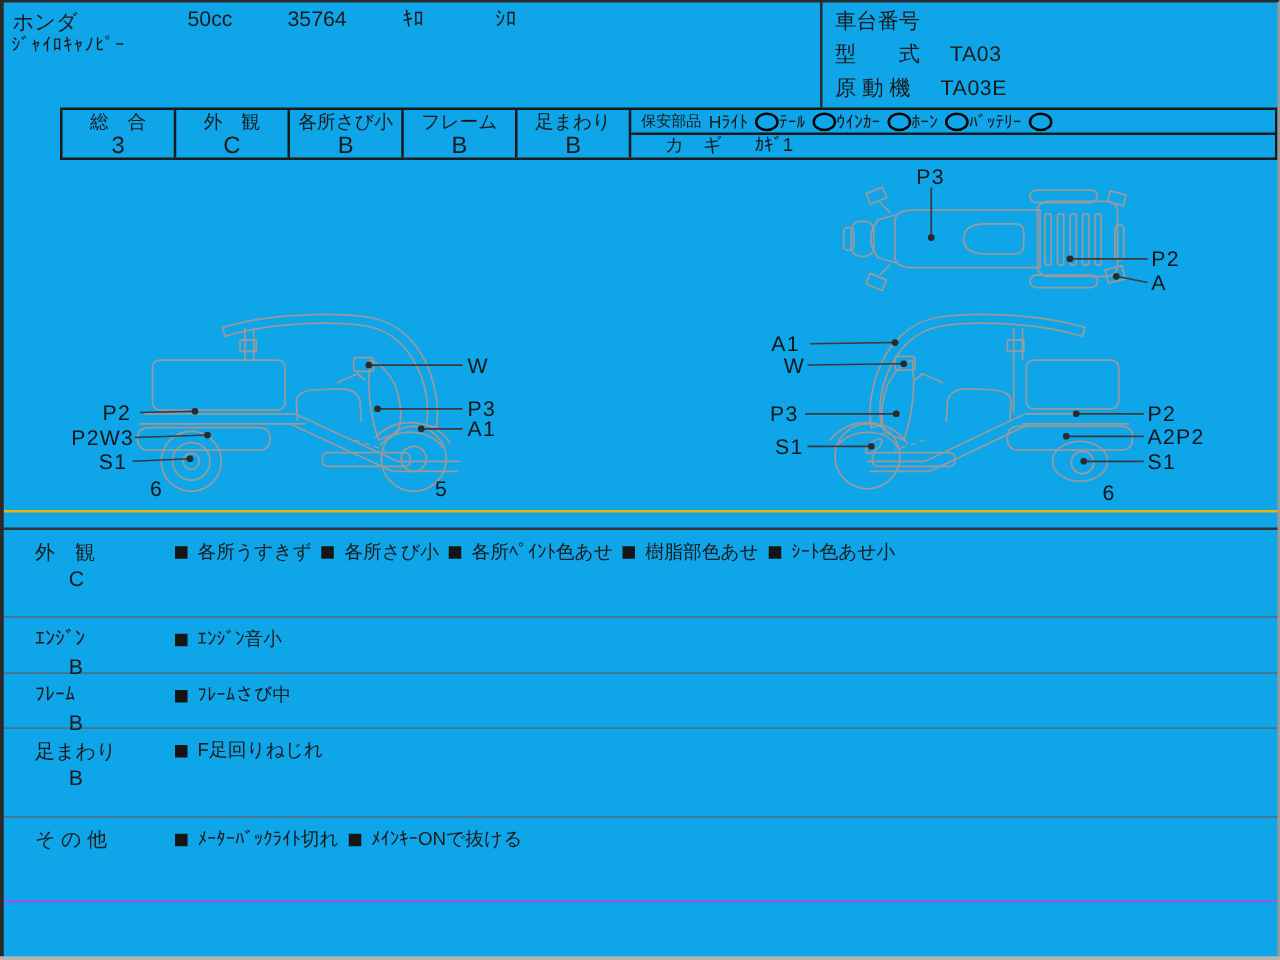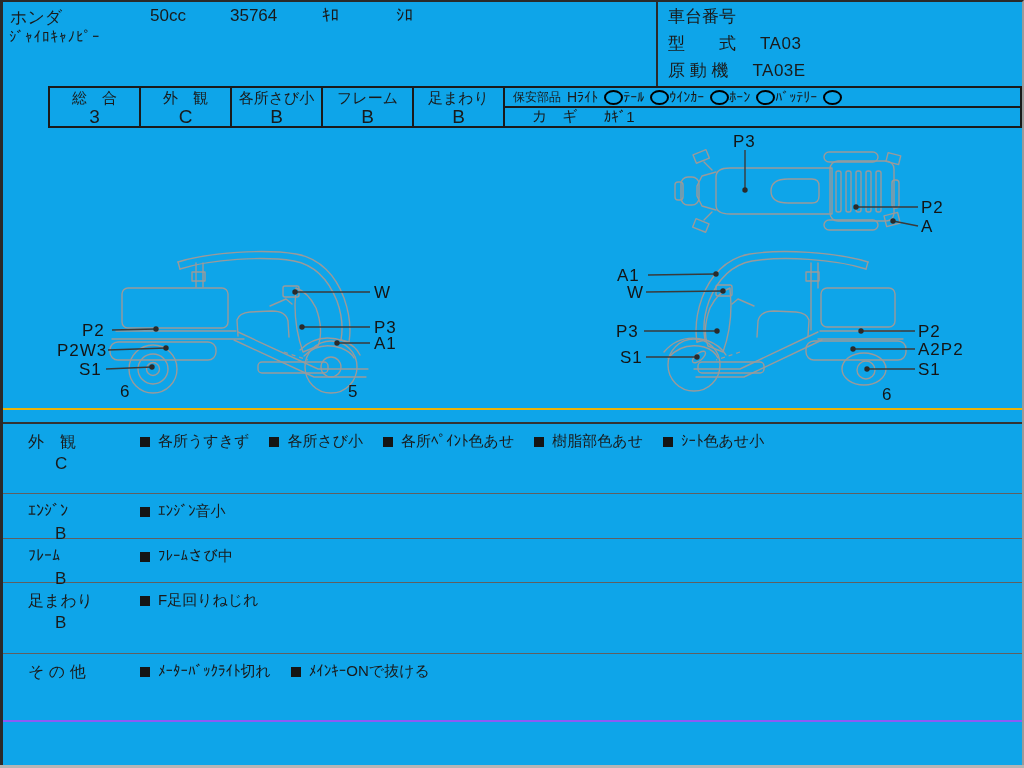--- a/index.html
+++ b/index.html
@@ -44,21 +44,21 @@
   .leader{stroke:#3a3a3a;stroke-width:1.4;}
   .dot{fill:#2a2a2a;}
   svg text{font-family:"Liberation Sans","DejaVu Sans",sans-serif;font-size:17px;fill:#141414;letter-spacing:1px;}
 
   
   .notes{position:absolute;left:0;top:422px;width:1024px;border-top:2px solid #333;}
   .note-row{position:relative;width:1024px;border-bottom:1px solid #606060;box-sizing:border-box;}
   .note-row.last{border-bottom:2px solid #8b5cf6;}
   .note-label{position:absolute;left:28px;top:8px;font-size:16px;white-space:pre;}
   .note-grade{position:absolute;left:55px;top:30px;font-size:17px;}
-  .note-items{position:absolute;left:140px;top:8px;display:flex;flex-wrap:wrap;column-gap:20px;font-size:15px;}
+  .note-items{position:absolute;left:140px;top:8px;display:flex;flex-wrap:wrap;column-gap:8px;font-size:15px;}
   .note-item{display:flex;align-items:center;white-space:pre;}
   .bullet{display:inline-block;width:10px;height:10px;background:#151515;margin-right:8px;flex:none;}
 </style>
 </head>
 <body>
 
 <div id="sheet">
 
   <div class="hdr-left">
     <span class="hl1 maker">ホンダ</span>

